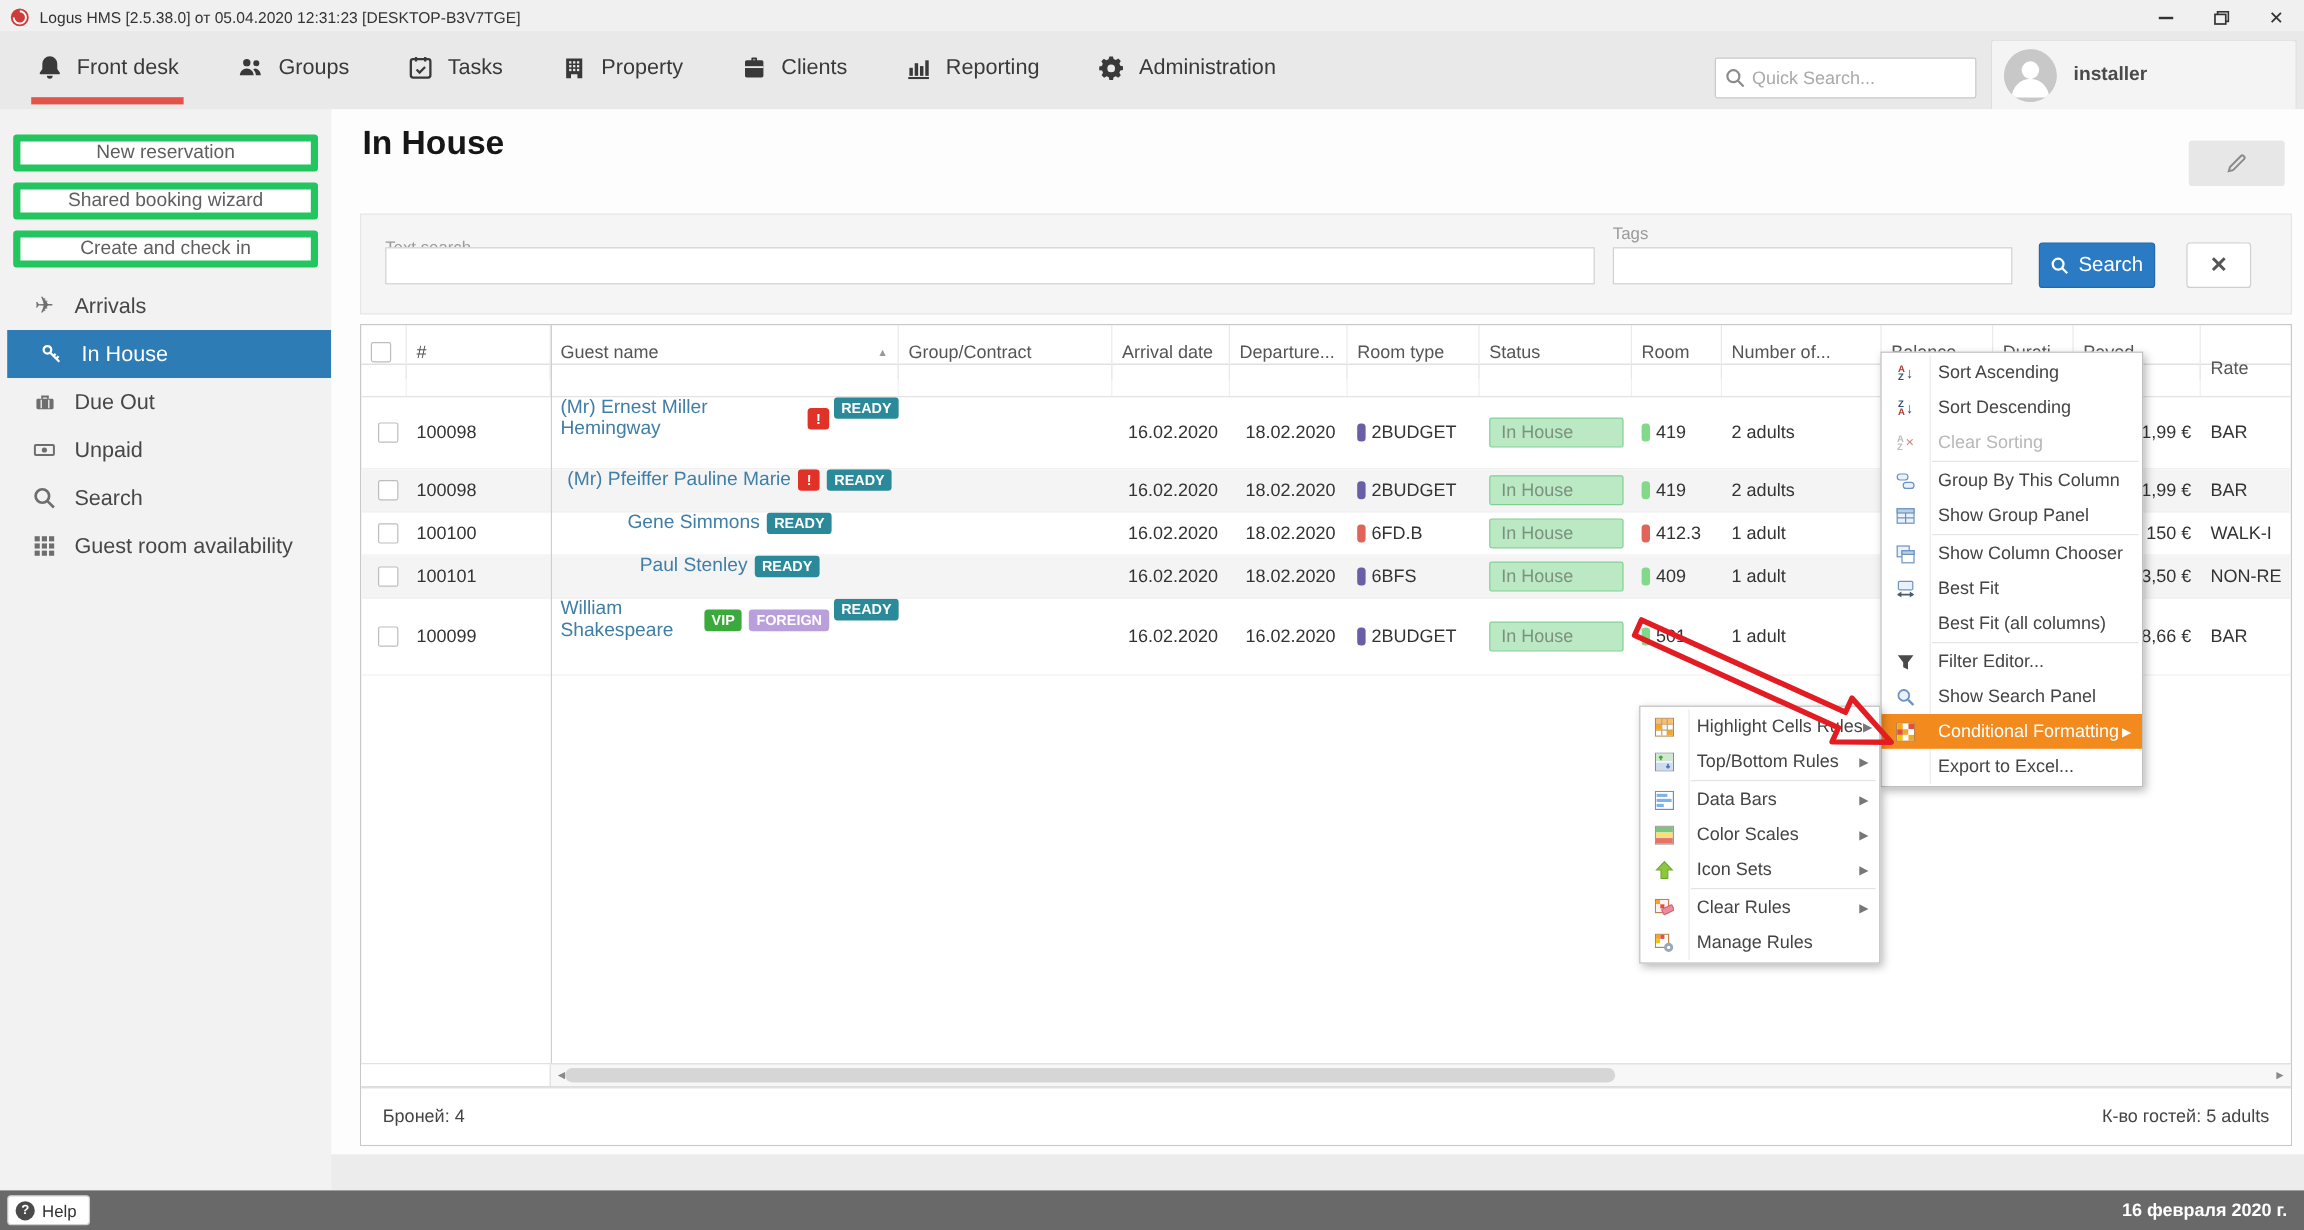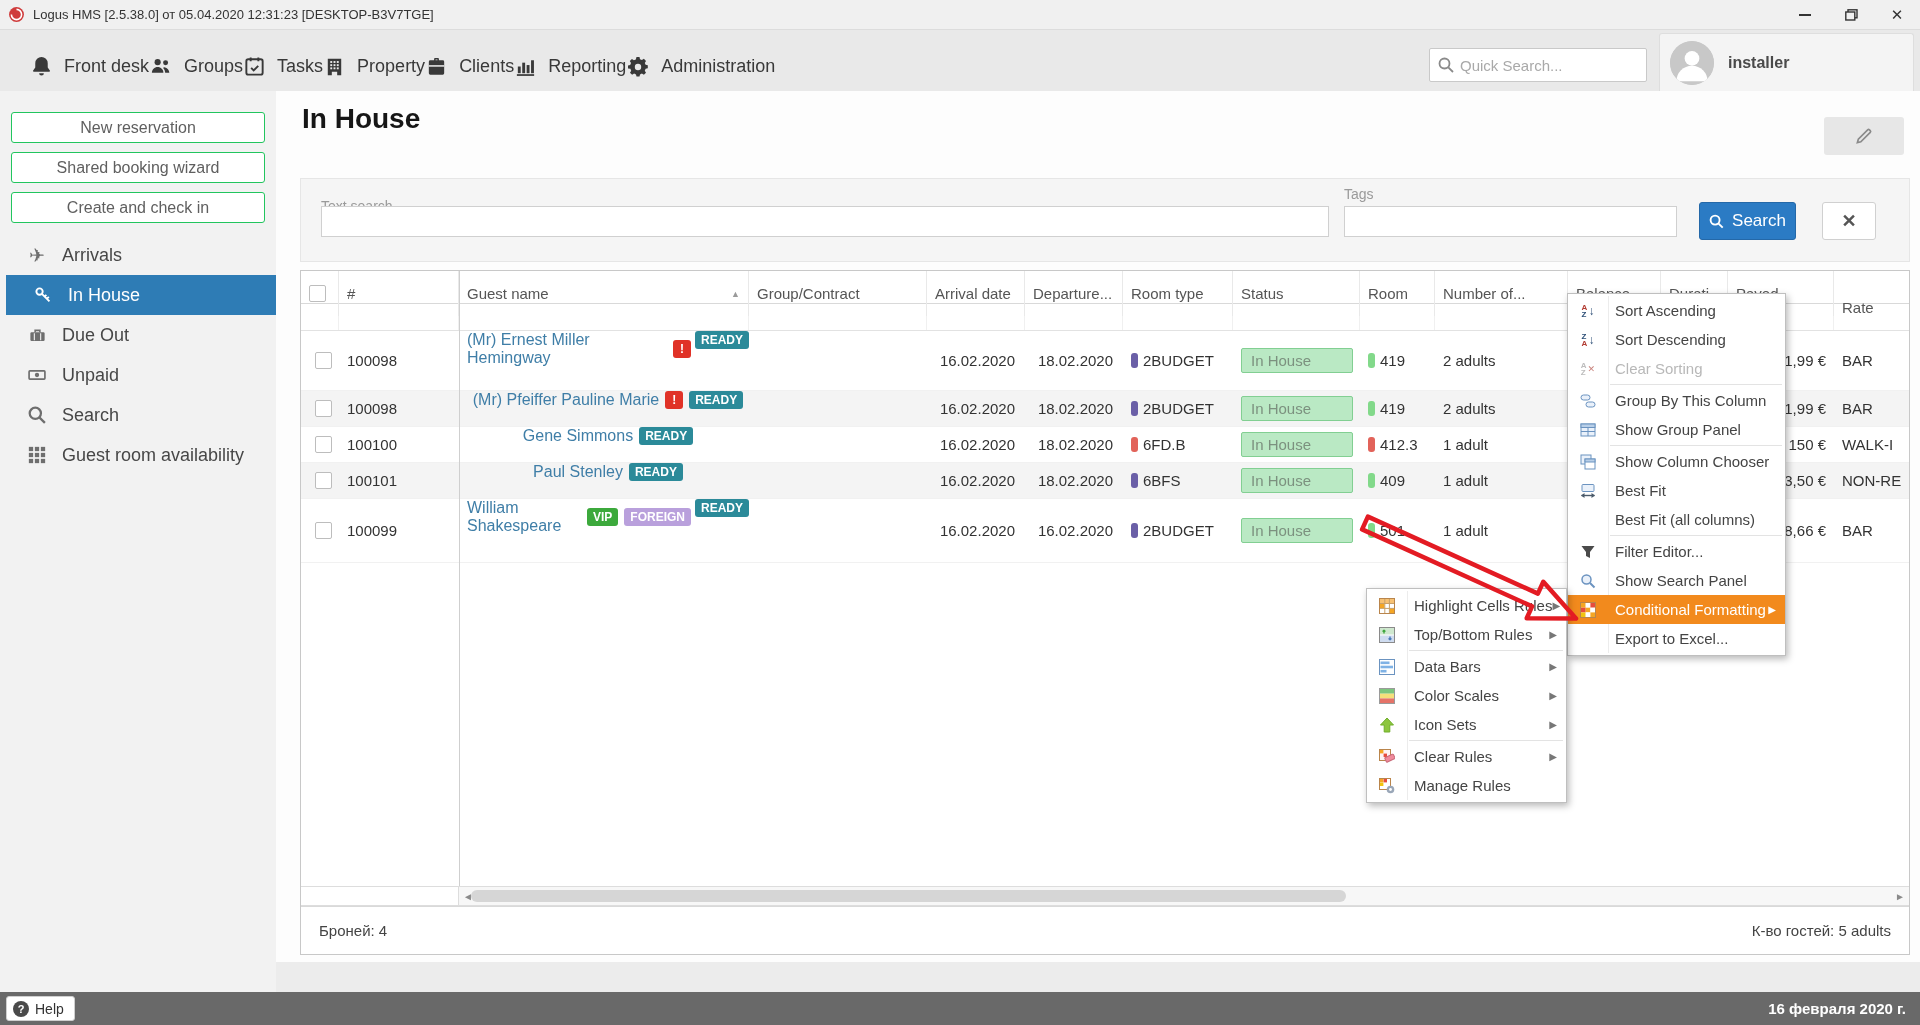--- a/index.html
+++ b/index.html
@@ -8,34 +8,34 @@
   
   .titlebar { position:absolute; left:0; top:0; width:1920px; height:30px; background:#f0f0f0; border-bottom:1px solid #dcdcdc; display:flex; align-items:center; padding-left:8px; }
   .titlebar .appico { width:17px; height:17px; margin-right:8px; }
   .titlebar .ttl { font-size:13px; color:#333; }
   .winbtns { position:absolute; right:0; top:0; height:30px; display:flex; }
   .wbtn { width:46px; height:30px; display:flex; align-items:center; justify-content:center; color:#333; cursor:pointer; }
   .wbtn .minbar { width:12px; height:2px; background:#333; }
   .wbtn.cls { font-size:15px; }
 
   
-  .navbar { position:absolute; left:0; top:36px; width:1920px; height:61px; background:#e9e9e9; display:flex; align-items:center; padding-left:30px; }
+  .navbar { position:absolute; left:0; top:26px; width:1920px; height:61px; background:#e9e9e9; display:flex; align-items:center; padding-left:30px; gap:48px; }
   .navitem { display:flex; align-items:center; gap:11px; font-size:18px; color:#393939; position:relative; height:61px; cursor:pointer; }
   .navitem svg { display:block; }
   .navitem .redline { position:absolute; left:-4px; right:-4px; bottom:0; height:6px; background:#e2544a; }
   .qsearch { position:absolute; left:1429px; top:18px; width:218px; height:34px; background:#fff; border:1px solid #c9c9c9; border-radius:2px; display:flex; align-items:center; padding:0 8px; gap:6px; }
   .qsearch input { border:none; outline:none; width:160px; font-size:15px; color:#555; background:transparent; font-family:"Liberation Sans",sans-serif;}
   .qsearch input::placeholder { color:#a9a9a9; }
   .userbox { position:absolute; left:1659px; top:3px; width:255px; height:58px; background:#f4f4f4; border:1px solid #dedede; border-bottom:none; border-radius:3px 3px 0 0; display:flex; align-items:center; padding-left:10px; gap:14px; }
   .avatar { width:44px; height:44px; border-radius:50%; overflow:hidden; background:#c8c8c8; }
   .username { font-size:16px; font-weight:bold; color:#4a4a4a; }
 
   
   .sidebar { position:absolute; left:0; top:91px; width:276px; height:901px; background:#f2f2f2; }
-  .sbtn { position:absolute; left:11px; width:254px; height:31px; background:#fff; border:1px solid #22c55e; border-radius:3px; display:flex; align-items:center; justify-content:center; font-size:16px; color:#5f5f5f; cursor:pointer; }
+  .sbtn { position:absolute; left:11px; width:254px; height:31px; background:#fff; border:6px solid #22c55e; border-radius:3px; display:flex; align-items:center; justify-content:center; font-size:16px; color:#5f5f5f; cursor:pointer; }
   .snav { position:absolute; left:0; top:144px; width:276px; }
   .sitem { height:40px; display:flex; align-items:center; padding-left:24px; gap:12px; font-size:18px; color:#474747; cursor:pointer; }
   .sitem .ic { width:26px; display:flex; justify-content:center; color:#6e6e6e; font-size:19px; }
   .sitem.active { background:#2e7cb5; color:#fff; margin:0 0 0 6px; }
   .sitem.active .ic { color:#fff; }
 
   
   .content { position:absolute; left:276px; top:91px; width:1644px; height:901px; background:#fdfdfd; }
   .graystrip { position:absolute; left:0; bottom:0; width:100%; height:30px; background:#ececec; }
   .pagetitle { position:absolute; left:26px; top:12px; font-size:28px; font-weight:bold; color:#161616; }

